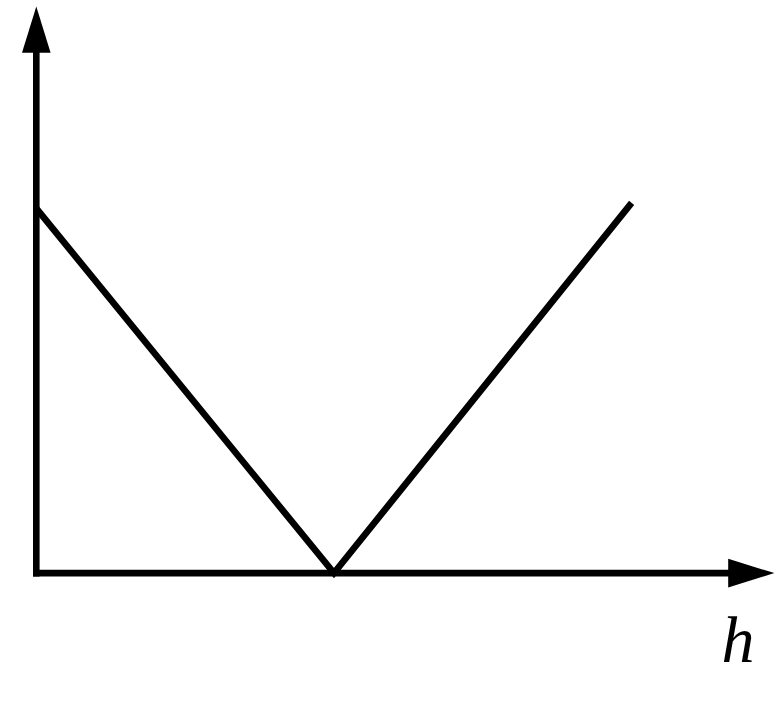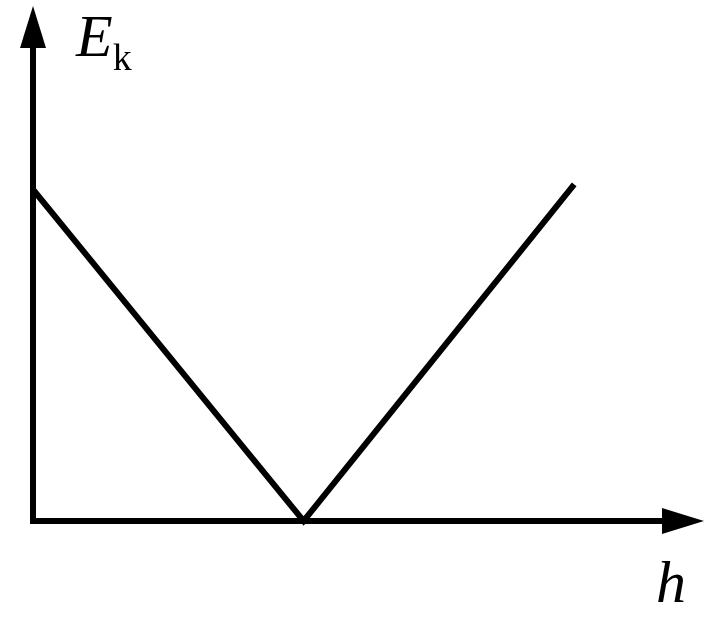--- a/index.html
+++ b/index.html
@@ -57,18 +57,15 @@
 
     <line id="x-axis" x1="30" y1="521" x2="668" y2="521" stroke="#000000" stroke-width="6"></line>
 
     <polygon points="33,6 20,48 46,48" fill="#000000"></polygon>
 
     <polygon points="704,521 662,508 662,534" fill="#000000"></polygon>
 
     <polyline id="energy-line" fill="none" stroke="#000000" stroke-width="6" stroke-linecap="butt" stroke-linejoin="miter" points="33.0,189.5 303.6,521.0 574.2,184.4"></polyline>
   </svg>
 
-  <div class="ylabel">
-    <span>E</span><sub>k</sub>
-  </div>
 
   <div class="xlabel">h</div>
 </div>
 
 </body></html>

